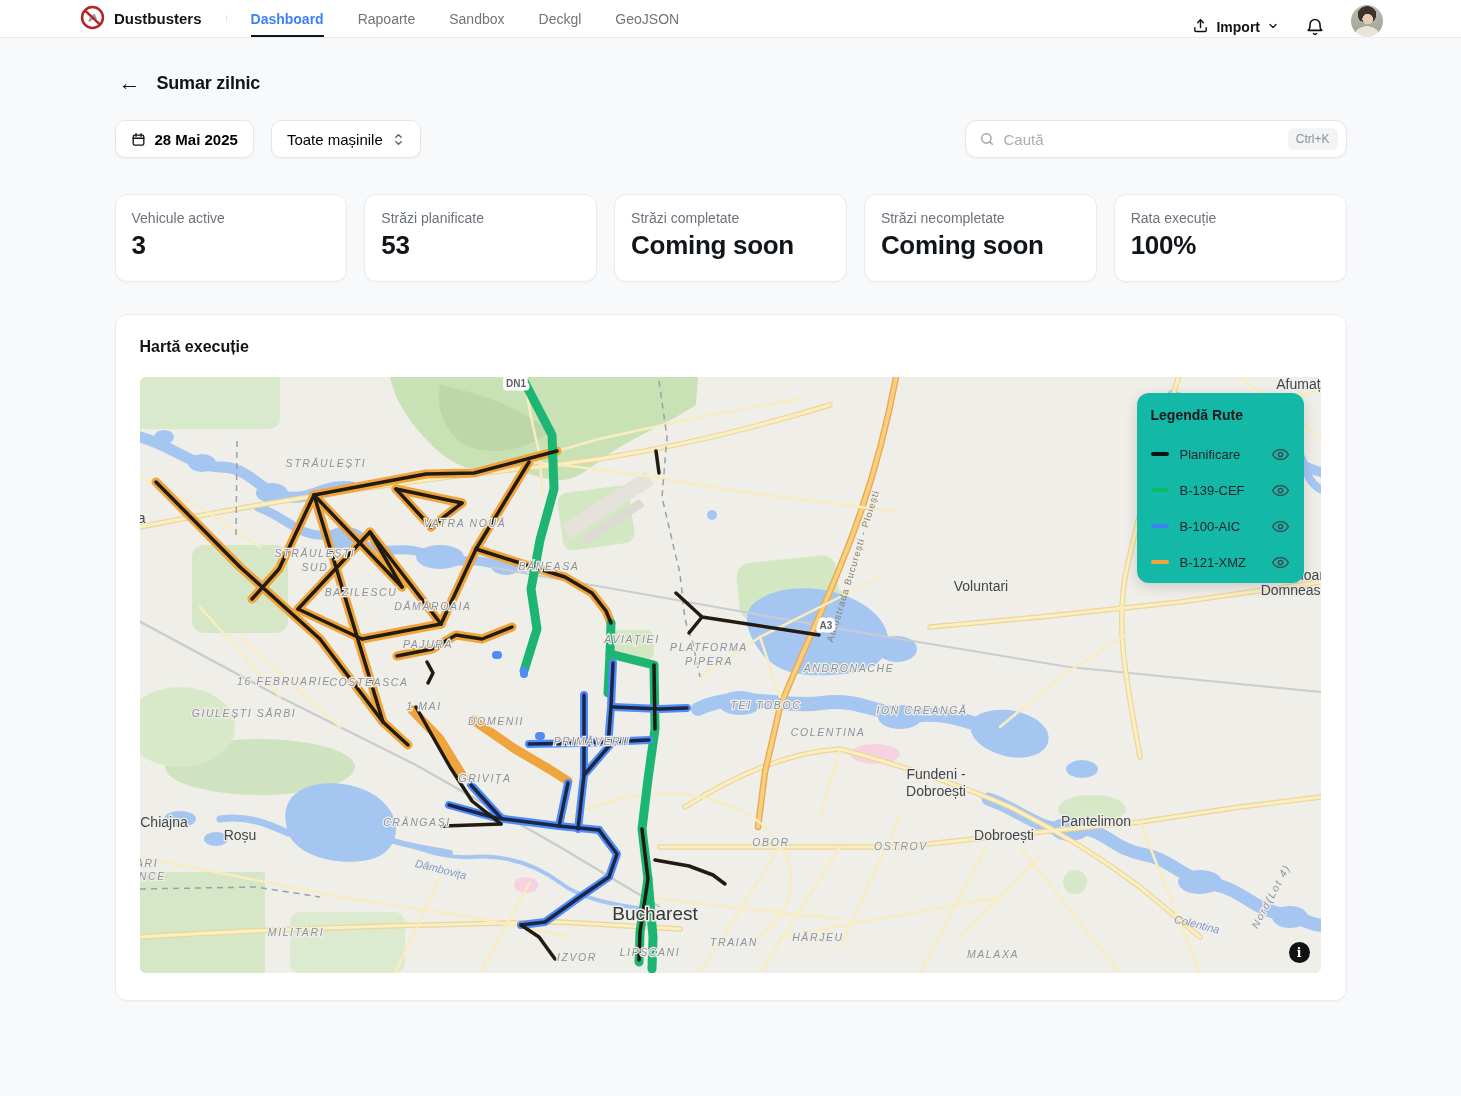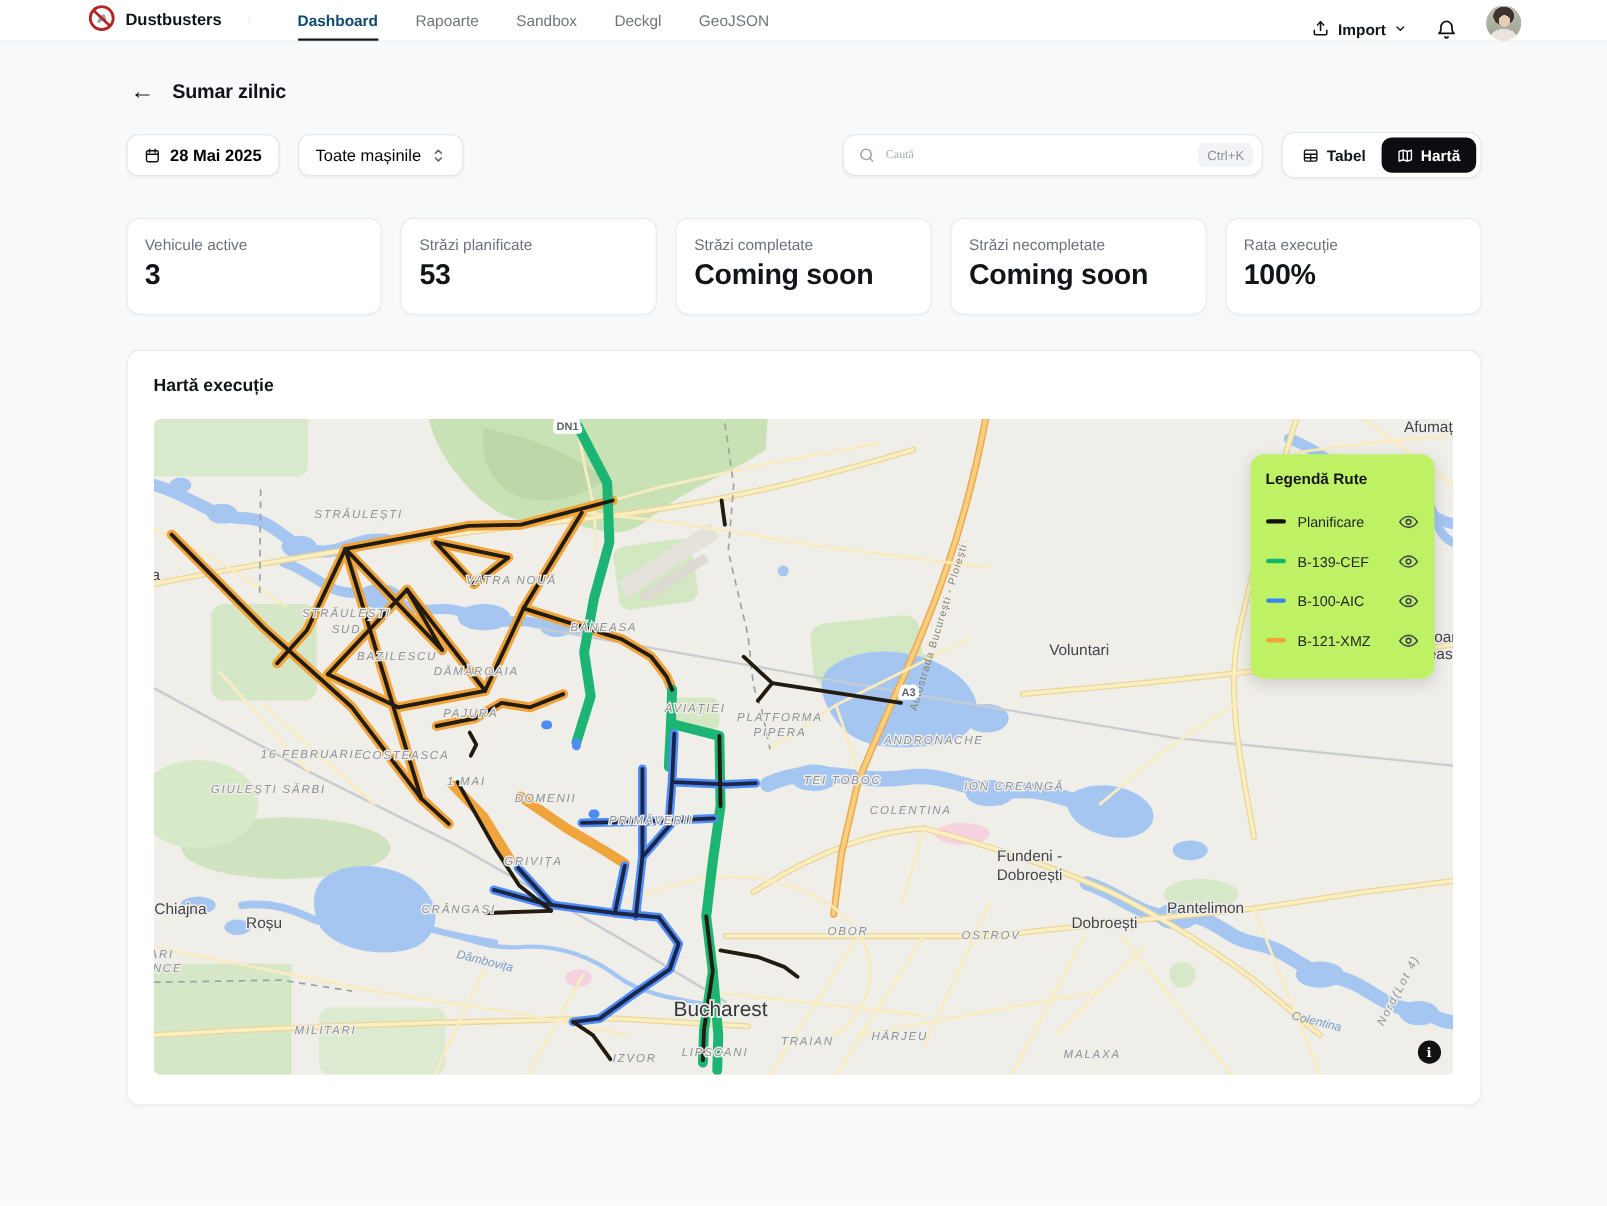--- a/index.html
+++ b/index.html
@@ -5,21 +5,21 @@
   * { margin:0; padding:0; box-sizing:border-box; }
   html,body { width:1461px; height:1096px; }
   body { font-family:"Liberation Sans", sans-serif; background:#f8f9fa; color:#111418; overflow:hidden; }
 
   
   header { height:38px; background:#fff; border-bottom:1px solid #e8eaed; display:flex; align-items:stretch; padding:0 78px 0 80px; }
   .brand { display:flex; align-items:center; gap:9px; font-weight:bold; font-size:15px; }
   .hdr-divider { width:1px; background:#e5e7eb; margin:15px 24px; }
   nav { display:flex; align-items:stretch; gap:34px; }
   .nav-item { display:flex; align-items:center; font-size:14px; color:#70757a; cursor:pointer; border-bottom:2px solid transparent; padding-top:2px; }
-  .nav-item.active { color:#0c4a6e; font-weight:bold; border-bottom-color:#111418;margin-left:20px; }
+  .nav-item.active { color:#3b82f6; font-weight:bold; border-bottom-color:#111418; }
   .hdr-right { margin-left:auto; display:flex; align-items:flex-end; gap:26px; }
   .import-btn { display:flex; align-items:center; gap:7px; background:none; border:none; font:inherit; font-size:14px; font-weight:bold; cursor:pointer; color:#111418; }
   .icon-btn { background:none; border:none; cursor:pointer; display:flex; align-items:center; }
   .avatar { width:32px; height:32px; border-radius:50%; overflow:hidden;
     background:
       radial-gradient(ellipse 62% 42% at 50% 92%, #e9e4da 0 60%, transparent 61%),
       radial-gradient(circle at 52% 44%, #e6cdb8 0 21%, transparent 22%),
       radial-gradient(ellipse 56% 50% at 50% 30%, #3f332c 0 52%, transparent 53%),
       linear-gradient(#b9bdb0, #9da393);
     cursor:pointer; }
@@ -29,21 +29,21 @@
   .title-row { display:flex; align-items:center; gap:14px; margin-left:2px; }
   .back-btn { background:none; border:none; font-size:22px; cursor:pointer; color:#111418; line-height:1; padding:0 2px; }
   h1 { font-size:18px; letter-spacing:-.2px; }
 
   .controls-row { margin-top:26px; display:flex; align-items:center; }
   .ctrl-left { display:flex; gap:17px; }
   .btn-like { display:flex; align-items:center; gap:9px; background:#fff; border:1px solid #e4e6ea; border-radius:10px; height:38px; padding:0 15px; font-size:15px; cursor:pointer; box-shadow:0 1px 2px rgba(16,24,40,.04); font-family:inherit; }
   .date-btn span { font-weight:bold; }
   .ctrl-right { margin-left:auto; display:flex; gap:17px; align-items:center; }
   .search-box { width:382px; height:38px; background:#fff; border:1px solid #e4e6ea; border-radius:12px; display:flex; align-items:center; padding:0 8px 0 13px; box-shadow:0 1px 2px rgba(16,24,40,.04); }
-  .search-box input { border:none; outline:none; flex:1; font-size:11px; margin-left:9px; color:#111; background:transparent; font-family:Liberation Serif, serif; }
+  .search-box input { border:none; outline:none; flex:1; font-size:15px; margin-left:9px; color:#111; background:transparent; font-family:Liberation Sans, sans-serif; }
   .search-box input::placeholder { color:#a8adb5; }
   .kbd-chip { background:#f1f3f4; color:#8b9199; font-size:12px; border-radius:6px; padding:4px 8px; }
   .toggle-group { background:#fff; border:1px solid #e4e6ea; border-radius:12px; padding:4px; display:flex; box-shadow:0 1px 2px rgba(16,24,40,.04); }
   .toggle-item { display:flex; align-items:center; gap:7px; border:none; background:transparent; font-size:14px; font-weight:bold; padding:0 14px; height:32px; border-radius:9px; cursor:pointer; color:#111418; font-family:inherit; }
   .toggle-item.active { background:#0b0d10; color:#fff; }
 
   .stats-row { margin-top:36px; display:grid; grid-template-columns:repeat(5,1fr); gap:17px; }
   .stat-card { background:#fff; border:1px solid #e9ebee; border-radius:12px; padding:15px 16px; height:88px; box-shadow:0 1px 2px rgba(16,24,40,.03); }
   .stat-label { font-size:14px; color:#6c727c; }
   .stat-value { font-size:26px; font-weight:bold; margin-top:4px; letter-spacing:-.3px; white-space:nowrap; }
@@ -55,21 +55,21 @@
   
   text { font-family:"Liberation Sans", sans-serif; }
   .lbl-area { font-size:10.5px; font-style:italic; letter-spacing:1.6px; fill:#8d929b; text-anchor:middle; paint-order:stroke; stroke:#f0eee8; stroke-width:2.5px; }
   .lbl-town { font-size:14px; fill:#42464c; text-anchor:middle; paint-order:stroke; stroke:#f0eee8; stroke-width:2.5px; }
   .lbl-city { font-size:19px; fill:#33373c; text-anchor:middle; paint-order:stroke; stroke:#f0eee8; stroke-width:3px; }
   .lbl-water { font-size:11px; font-style:italic; fill:#7d9bca; text-anchor:middle; paint-order:stroke; stroke:#a6c6f2; stroke-width:0; }
   .lbl-road { font-size:9.5px; letter-spacing:1px; fill:#8a7f6a; text-anchor:middle; }
   .lbl-badge { font-size:10px; font-weight:bold; fill:#5f6368; text-anchor:middle; paint-order:stroke; stroke:#ffffff; stroke-width:7px; stroke-linejoin:round; }
 
   
-  .legend { position:absolute; top:32px; right:17px; width:167px; background:#bef264; border-radius:12px; box-shadow:0 4px 14px rgba(0,0,0,.14); padding:14px 14px 17px; }
+  .legend { position:absolute; top:16px; right:17px; width:167px; background:#14b8a6; border-radius:12px; box-shadow:0 4px 14px rgba(0,0,0,.14); padding:14px 14px 3px; }
   .legend-title { font-size:14px; font-weight:bold; margin-bottom:13px; color:#15181c; }
   .legend-row { display:flex; align-items:center; height:36px; }
   .legend-swatch { width:18px; height:4px; border-radius:2px; flex:0 0 auto; }
   .legend-label { font-size:13px; color:#23272d; margin-left:11px; flex:1; }
   .legend-eye { width:19px; height:19px; cursor:pointer; }
 
   .info-btn { position:absolute; right:11px; bottom:10px; width:21px; height:21px; border-radius:50%; background:#111; color:#fff; border:none; font-size:12px; font-weight:bold; font-family:"DejaVu Serif", serif; cursor:pointer; line-height:1; }
 </style>
 </head>
 <body>
@@ -149,40 +149,20 @@
     <div class="ctrl-right">
       <div class="search-box">
         <span style="display:flex">
           <svg width="16" height="16" viewBox="0 0 24 24" fill="none" stroke="#a0a6ae" stroke-width="2.2" stroke-linecap="round">
               <circle cx="11" cy="11" r="7"></circle>
               <path d="M20 20l-4-4"></path>
             </svg>
         </span>
         <input placeholder="Caută" style="">
         <span class="kbd-chip">Ctrl+K</span>
-      </div>
-      <div class="toggle-group">
-        <button class="toggle-item">
-          <span style="display:flex">
-            <svg width="15" height="15" viewBox="0 0 24 24" fill="none" stroke="#111" stroke-width="2" stroke-linejoin="round">
-                <rect x="3" y="4" width="18" height="16" rx="2"></rect>
-                <path d="M3 10h18M3 15h18M12 10v10"></path>
-              </svg>
-          </span>
-          <span>Tabel</span>
-        </button>
-        <button class="toggle-item active">
-          <span style="display:flex">
-            <svg width="15" height="15" viewBox="0 0 24 24" fill="none" stroke="#fff" stroke-width="2" stroke-linejoin="round">
-                <path d="M9 4L3 6v14l6-2 6 2 6-2V4l-6 2-6-2z"></path>
-                <path d="M9 4v14M15 6v14"></path>
-              </svg>
-          </span>
-          <span>Hartă</span>
-        </button>
       </div>
     </div>
   </div>
 
   <div class="stats-row" id="stats">
       <div class="stat-card">
         <div class="stat-label">Vehicule active</div>
         <div class="stat-value">3</div>
       </div>
       <div class="stat-card">

